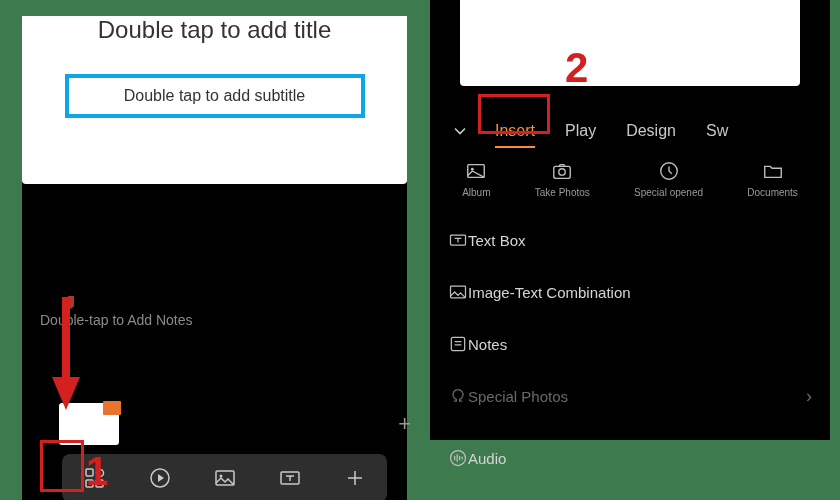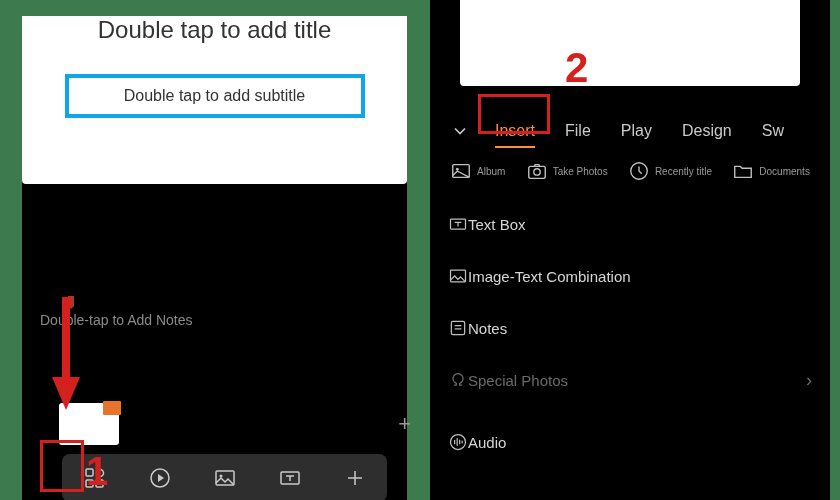--- a/index.html
+++ b/index.html
@@ -1,19 +1,19 @@
 <!DOCTYPE html>
 <html><head>
 <meta charset="utf-8">
 <style>
 *{margin:0;padding:0;box-sizing:border-box;font-family:-apple-system,Helvetica,Arial,sans-serif}
 body{background:#3d7a4e;width:840px;height:500px;overflow:hidden;position:relative}
 .phone{position:absolute;background:#000}
 .phone-left{left:22px;top:16px;width:385px;height:496px}
-.phone-right{left:430px;top:0;width:400px;height:500px}
+.phone-right{left:430px;top:0;width:400px;height:440px}
 .slide-area{background:#fff;margin:0 0 0 0;height:168px;border-radius:0 0 4px 4px;position:relative}
 .title-box{text-align:center;color:#333;font-size:24px;padding-top:0;font-weight:400}
 .subtitle-box{margin:30px auto 0;width:300px;height:44px;border:4px solid #0ea5e9;display:flex;align-items:center;justify-content:center;color:#333;font-size:16px}
 .notes-area{color:#8a8a8a;font-size:14px;padding:14px 18px;margin-top:114px}
 .bookmark{position:absolute;left:46px;top:280px;width:6px;height:10px;background:#b0352a}
 .bookmark::after{content:"";position:absolute;bottom:-3px;left:0;border-left:3px solid transparent;border-right:3px solid transparent;border-top:3px solid #b0352a}
 .thumbs-row{position:absolute;left:22px;right:0;top:378px;height:60px;display:flex;align-items:center;width:385px}
 .thumb{width:60px;height:42px;background:#fff;border-radius:3px;margin-left:15px;position:relative}
 .thumb-badge{position:absolute;right:-2px;top:-2px;width:18px;height:14px;background:#e8732c;border-radius:1px}
 .add-slide{position:absolute;right:18px;color:#999;font-size:22px;font-weight:300}
@@ -27,21 +27,21 @@
 .right-slide{background:#fff;height:86px;margin:0 30px;border-radius:0 0 4px 4px}
 .tab-row{display:flex;align-items:center;height:46px;padding:0 0 0 10px;margin-top:22px;gap:0}
 .chevron{width:40px;color:#c9c9c9;display:flex;align-items:center;justify-content:center}
 .chevron svg{width:20px;height:20px;stroke:#c9c9c9;fill:none;stroke-width:2}
 .tab{color:#c9c9c9;font-size:16px;padding:0 15px;height:46px;display:flex;align-items:center;position:relative}
 .tab.active{color:#ff8c3a}
 .tab.active::after{content:"";position:absolute;bottom:6px;left:15px;right:15px;height:2px;background:#ff8c3a}
 .annot2-box{position:absolute;border:3px solid #d4201f;left:478px;top:94px;width:72px;height:40px;z-index:5}
 .annot2-num{position:absolute;left:565px;top:44px;color:#d4201f;font-size:42px;font-weight:700;z-index:5}
 .quick-row{display:flex;justify-content:space-around;padding:6px 10px 10px}
-.quick-item{display:flex;flex-direction:row;align-items:center;gap:5px;color:#bfbfbf}
+.quick-item{display:flex;flex-direction:column;align-items:center;gap:5px;color:#bfbfbf}
 .quick-item svg{width:22px;height:22px;stroke:#bfbfbf;fill:none;stroke-width:1.5}
 .quick-label{font-size:10px;color:#9a9a9a}
 .menu-list{padding:0 18px;margin-top:6px}
 .menu-item{height:52px;display:flex;align-items:center;color:#d5d5d5;font-size:15px;border-bottom:0}
 .menu-item svg{width:20px;height:20px;stroke:#bfbfbf;fill:none;stroke-width:1.5}
 .menu-item.disabled{color:#6a6a6a}
 .menu-item.disabled svg{stroke:#6a6a6a}
 .menu-item .chev-r{margin-left:auto;color:#6a6a6a;font-size:18px}
 .sep{height:10px}
 </style>
@@ -109,21 +109,20 @@
 <div class="phone phone-right">
   <div class="right-slide"></div>
 
   <div class="tab-row">
     <div class="chevron">
       <svg viewBox="0 0 24 24">
           <path d="M6 9l6 6 6-6"></path>
         </svg>
     </div>
     <div class="tab active">Insert</div>
-    <div class="tab">File</div>
     <div class="tab">Play</div>
     <div class="tab">Design</div>
     <div class="tab" style="padding-right:0">Sw</div>
   </div>
 
   <div class="quick-row">
     <div class="quick-item">
       <svg viewBox="0 0 24 24">
           <rect x="3" y="5" width="18" height="14" rx="1"></rect>
           <circle cx="8" cy="10" r="1.5" fill="#bfbfbf" stroke="none"></circle>
@@ -137,21 +136,21 @@
           <circle cx="12" cy="13" r="3.5"></circle>
           <path d="M9 7l1-2h4l1 2"></path>
         </svg>
       <span class="quick-label">Take Photos</span>
     </div>
     <div class="quick-item">
       <svg viewBox="0 0 24 24">
           <circle cx="12" cy="12" r="9"></circle>
           <path d="M12 7v5l3 3"></path>
         </svg>
-      <span class="quick-label">Recently title</span>
+      <span class="quick-label">Special opened</span>
     </div>
     <div class="quick-item">
       <svg viewBox="0 0 24 24">
           <path d="M3 7h6l2 2h10v10H3z"></path>
         </svg>
       <span class="quick-label">Documents</span>
     </div>
   </div>
 
   <div class="menu-list">

